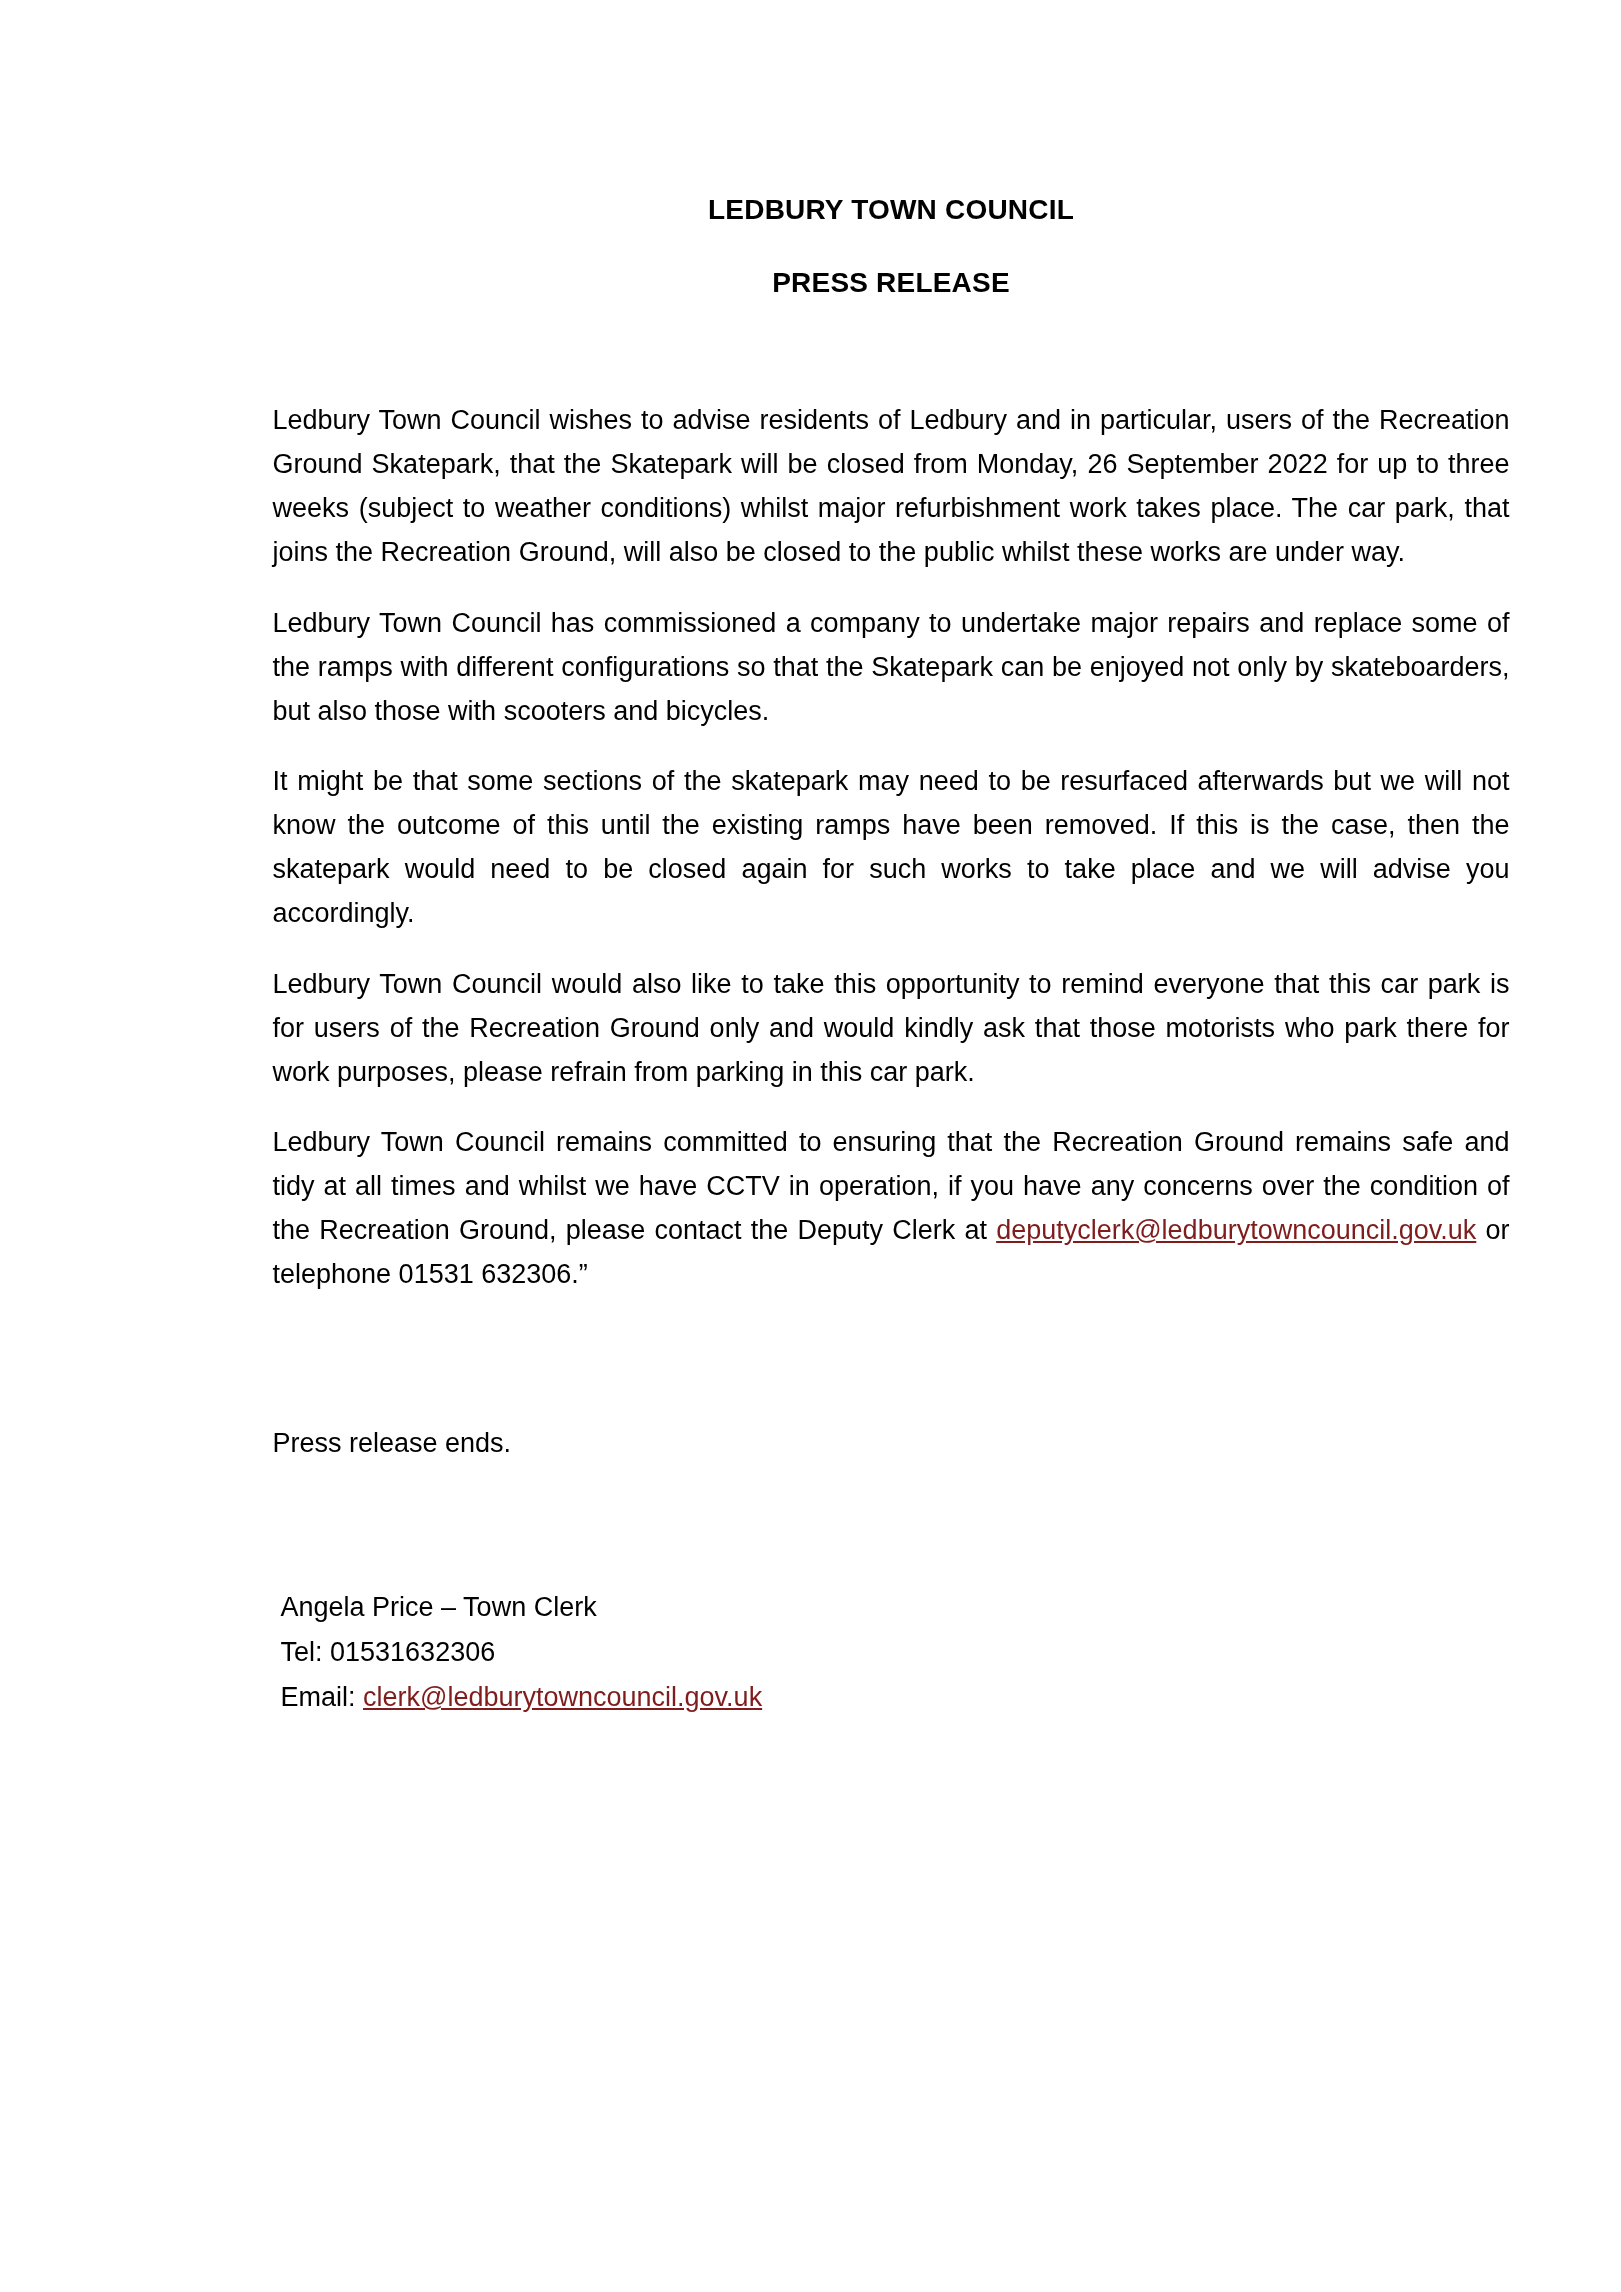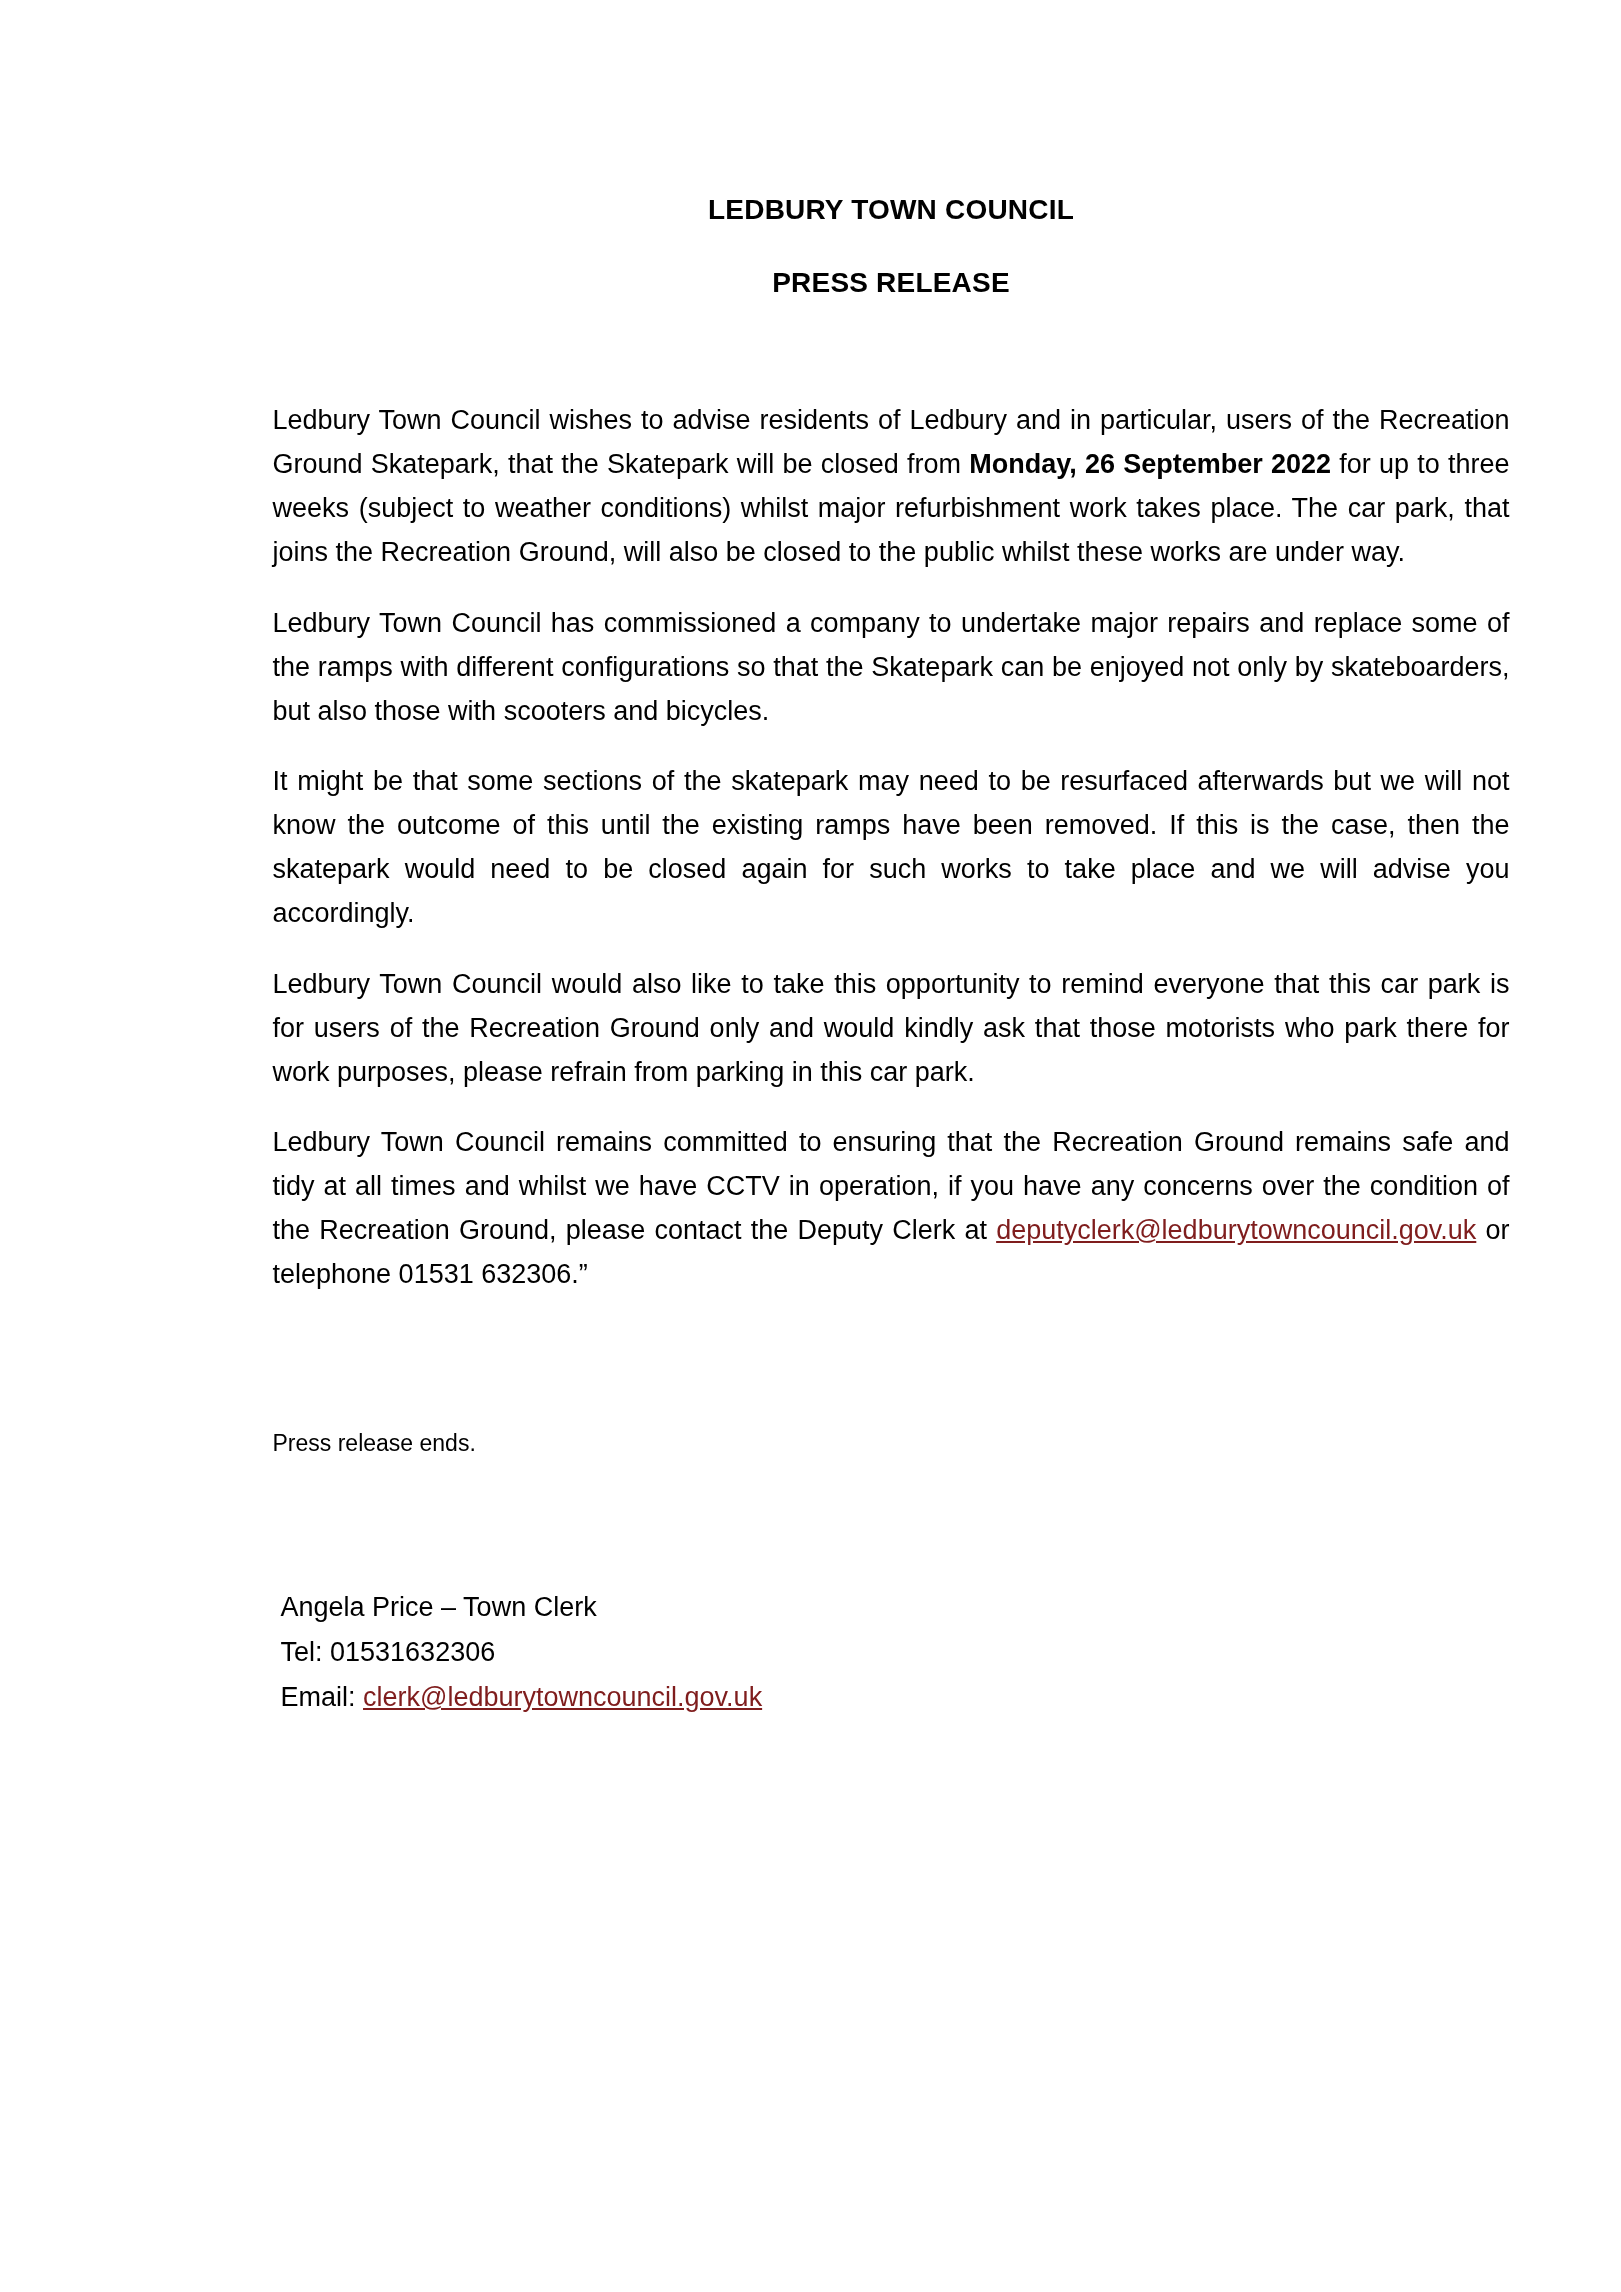--- a/index.html
+++ b/index.html
@@ -42,30 +42,30 @@
     text-justify: inter-word;
     font-size: 27px;
     line-height: 44px;
     margin: 0 0 26.5px 0;
     hyphens: none;
   }
   .para-first { margin-top: 101px; }
 
   .plain {
     text-align: left;
-    font-size: 23px;
+    font-size: 27px;
     line-height: 44px;
     margin: 0;
   }
 
   .gap-ends { height: 98px; }
   .gap-contact { height: 105px; }
   .gap-name { height: 11.8px; }
 
-  b, .bold { font-weight: bold; margin-top: 33px; }
+  b, .bold { font-weight: normal; margin-top: 33px; }
 
   .link {
     color: #7f1d1d;
     text-decoration: underline;
     cursor: pointer;
   }
 
   .contact-block {
     font-size: 27px;
     line-height: 37px;

